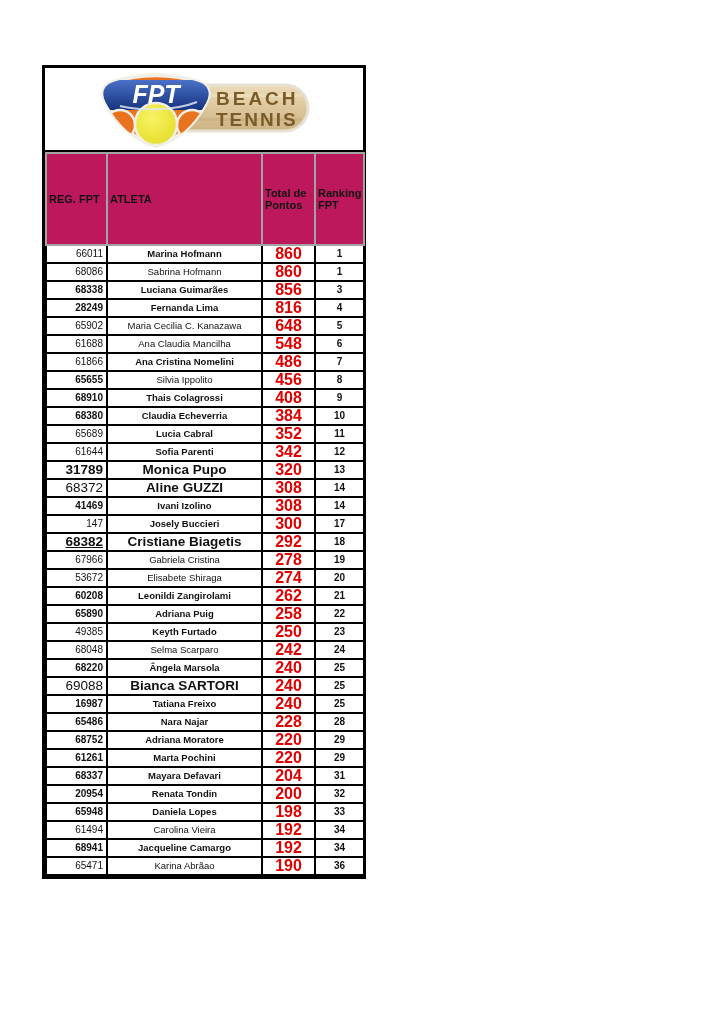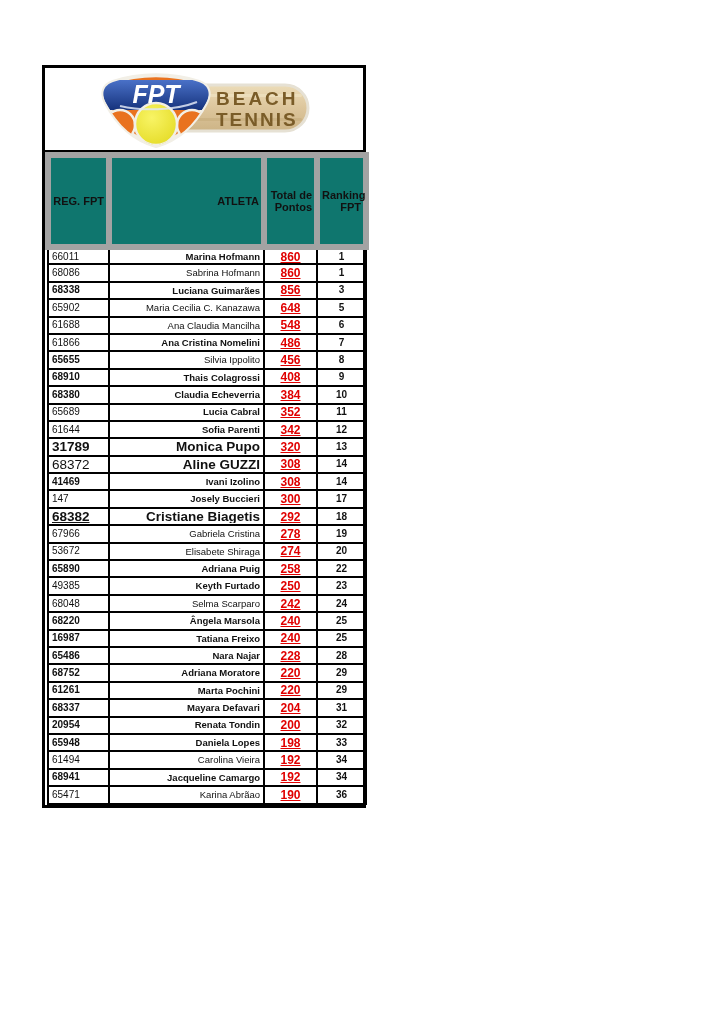--- a/index.html
+++ b/index.html
@@ -16,32 +16,32 @@
     height: 84px; border-bottom: 2px solid #000;
     display: flex; align-items: center; justify-content: center;
     overflow: hidden; background: #fff;
   }
   table { width: 100%; border-collapse: collapse; table-layout: fixed; }
   col.c-reg { width: 61px; }
   col.c-name { width: 155px; }
   col.c-points { width: 53px; }
   col.c-rank { width: 49px; }
   th {
-    border: 6px solid #a3a3a3; height: 92px; font-size: 11px; font-weight: bold;
-    text-align: right; vertical-align: middle; white-space: pre-line;
-    padding: 0 2px; background: #0f766e;
+    border: 2px solid #a3a3a3; height: 92px; font-size: 11px; font-weight: bold;
+    text-align: left; vertical-align: middle; white-space: pre-line;
+    padding: 0 2px; background: #be185d;
   }
   td {
     border: 2px solid #000; height: 17.4px; padding: 0 3px;
     vertical-align: middle; overflow: hidden; white-space: nowrap;
     line-height: 1;
   }
-  td.reg { text-align: left; font-size: 10px; }
-  td.name { text-align: right; font-size: 9.5px; border-radius: 6px; }
-  td.points { text-align: center; font-size: 12px; font-weight: bold; color: var(--points-red, #e00000); text-decoration: underline; }
+  td.reg { text-align: right; font-size: 10px; }
+  td.name { text-align: center; font-size: 9.5px; border-radius: 6px; }
+  td.points { text-align: center; font-size: 16px; font-weight: bold; color: var(--points-red, #e00000); }
   td.ranking { text-align: center; font-size: 10px; font-weight: bold; }
   td.bold { font-weight: bold; }
   td.large { font-size: 13.5px; }
   td.underline { text-decoration: underline; }
   .logo-svg { display: block; }
 </style>
 </head>
 <body>
 
 <div class="sheet">
@@ -119,20 +119,26 @@
           <td class="points">860</td>
           <td class="ranking">1</td>
         </tr>
         <tr>
           <td class="reg bold">68338</td>
           <td class="name bold">Luciana Guimarães</td>
           <td class="points">856</td>
           <td class="ranking">3</td>
         </tr>
         <tr>
+          <td class="reg bold">28249</td>
+          <td class="name bold">Fernanda Lima</td>
+          <td class="points">816</td>
+          <td class="ranking">4</td>
+        </tr>
+        <tr>
           <td class="reg">65902</td>
           <td class="name">Maria Cecilia C. Kanazawa</td>
           <td class="points">648</td>
           <td class="ranking">5</td>
         </tr>
         <tr>
           <td class="reg">61688</td>
           <td class="name">Ana Claudia Mancilha</td>
           <td class="points">548</td>
           <td class="ranking">6</td>
@@ -209,20 +215,26 @@
           <td class="points">278</td>
           <td class="ranking">19</td>
         </tr>
         <tr>
           <td class="reg">53672</td>
           <td class="name">Elisabete Shiraga</td>
           <td class="points">274</td>
           <td class="ranking">20</td>
         </tr>
         <tr>
+          <td class="reg bold">60208</td>
+          <td class="name bold">Leonildi Zangirolami</td>
+          <td class="points">262</td>
+          <td class="ranking">21</td>
+        </tr>
+        <tr>
           <td class="reg bold">65890</td>
           <td class="name bold">Adriana Puig</td>
           <td class="points">258</td>
           <td class="ranking">22</td>
         </tr>
         <tr>
           <td class="reg">49385</td>
           <td class="name bold">Keyth Furtado</td>
           <td class="points">250</td>
           <td class="ranking">23</td>
@@ -233,20 +245,26 @@
           <td class="points">242</td>
           <td class="ranking">24</td>
         </tr>
         <tr>
           <td class="reg bold">68220</td>
           <td class="name bold">Ângela Marsola</td>
           <td class="points">240</td>
           <td class="ranking">25</td>
         </tr>
         <tr>
+          <td class="reg large">69088</td>
+          <td class="name large bold">Bianca SARTORI</td>
+          <td class="points">240</td>
+          <td class="ranking">25</td>
+        </tr>
+        <tr>
           <td class="reg bold">16987</td>
           <td class="name bold">Tatiana Freixo</td>
           <td class="points">240</td>
           <td class="ranking">25</td>
         </tr>
         <tr>
           <td class="reg bold">65486</td>
           <td class="name bold">Nara Najar</td>
           <td class="points">228</td>
           <td class="ranking">28</td>

